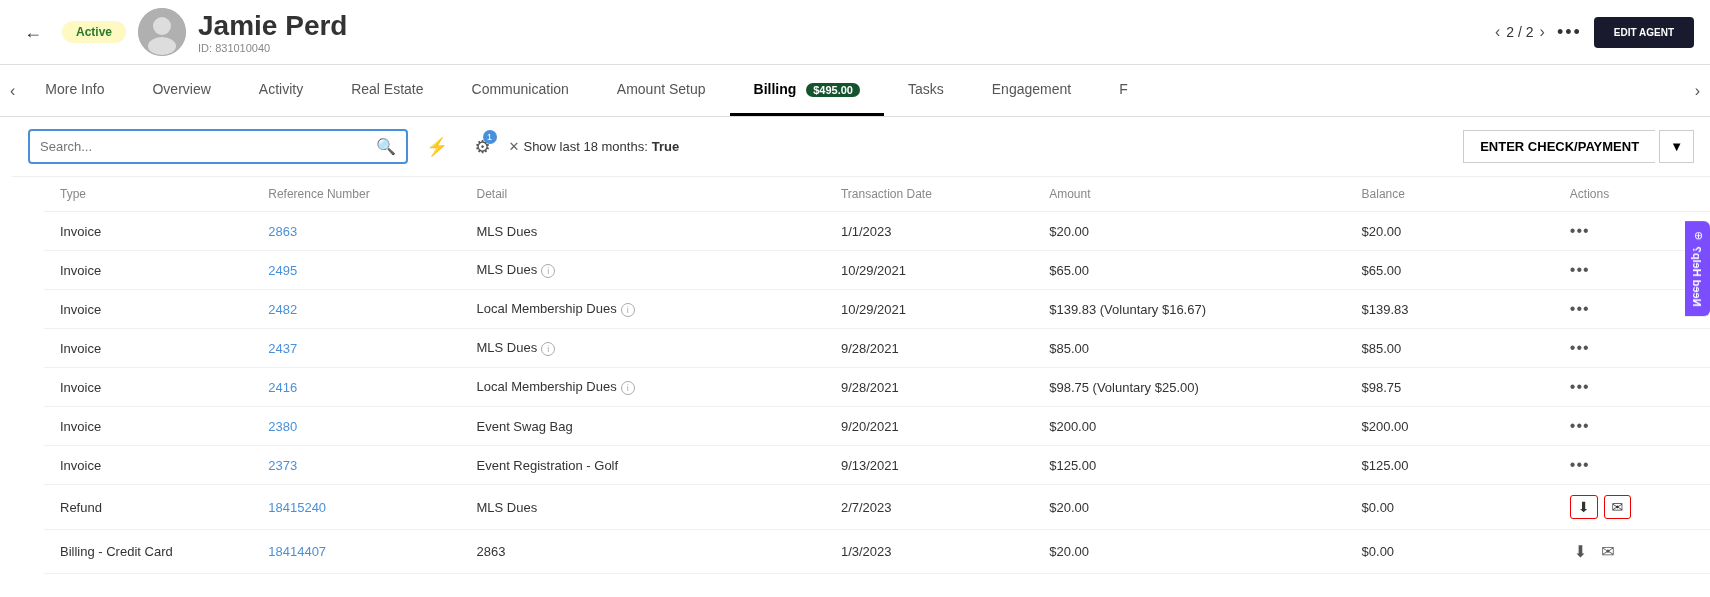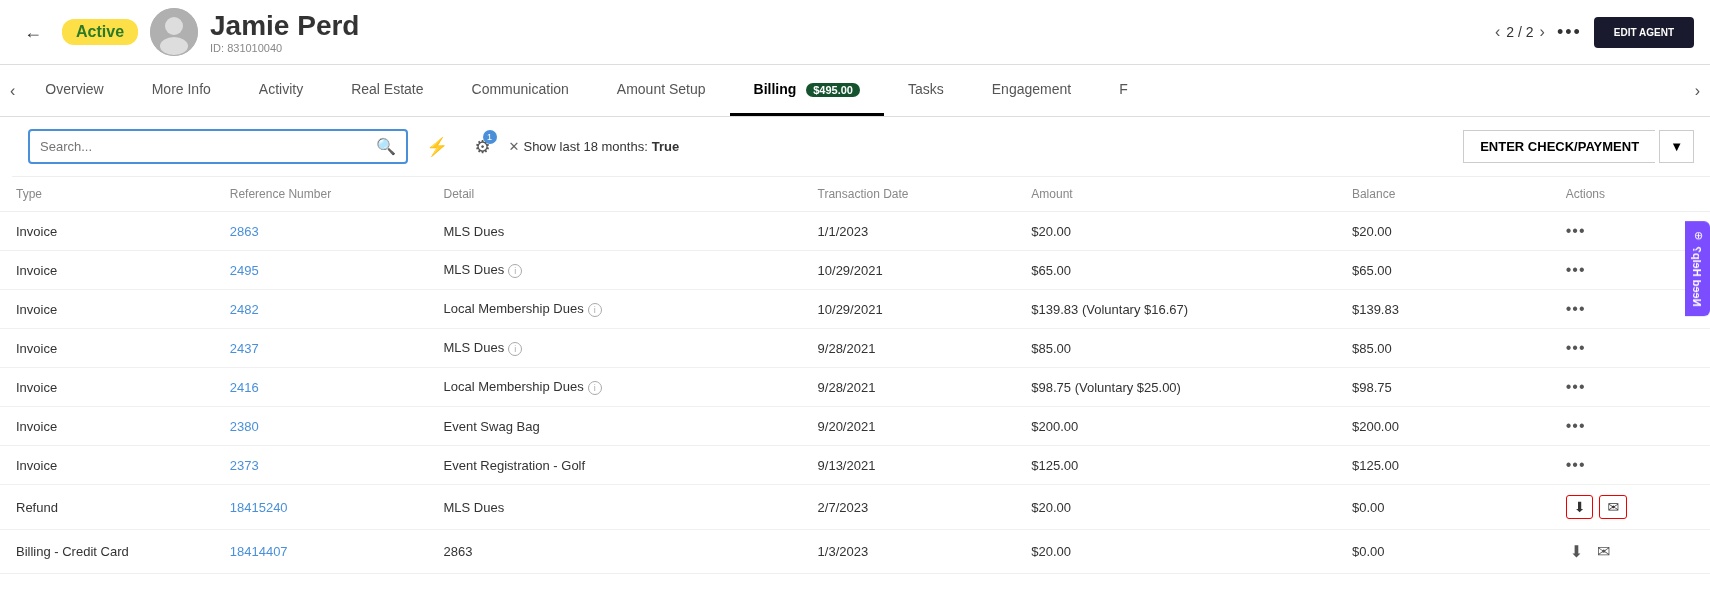--- a/index.html
+++ b/index.html
@@ -16,25 +16,25 @@
     }
     .back-btn {
       font-size: 18px;
       cursor: pointer;
       color: #333;
       background: none;
       border: none;
       padding: 4px 8px;
     }
     .status-badge {
-      background: #fde047;
+      background: #fef9c3;
       color: #2a7a2a;
       border-radius: 12px;
       padding: 4px 14px;
-      font-size: 16px;
+      font-size: 12px;
       font-weight: 600;
     }
     .avatar {
       width: 48px;
       height: 48px;
       border-radius: 50%;
       background: #aaa;
       overflow: hidden;
       display: flex;
       align-items: center;
@@ -196,20 +196,21 @@
       background: #fff;
       border: 1px solid #ccc;
       padding: 8px 10px;
       font-size: 13px;
       cursor: pointer;
     }
 
     
     .table-container {
       padding: 0;
+      margin-left: 44px;
     }
     table {
       width: 100%;
       border-collapse: collapse;
     }
     thead th {
       text-align: left;
       padding: 10px 16px;
       font-size: 12px;
       color: #888;
@@ -310,22 +311,22 @@
       <button class="page-nav">›</button>
     </div>
     <button class="more-btn">•••</button>
     <button class="edit-btn">EDIT AGENT</button>
   </div>
 </div>
 
 <div class="tabs-container">
   <button class="tab-arrow">‹</button>
   <div class="tabs">
+    <div class="tab">More Info</div>
     <div class="tab">Overview</div>
-    <div class="tab">More Info</div>
     <div class="tab">Activity</div>
     <div class="tab">Real Estate</div>
     <div class="tab">Communication</div>
     <div class="tab">Amount Setup</div>
     <div class="tab active">Billing <span class="tab-badge">$495.00</span></div>
     <div class="tab">Tasks</div>
     <div class="tab">Engagement</div>
     <div class="tab">F</div>
   </div>
   <button class="tab-arrow">›</button>

